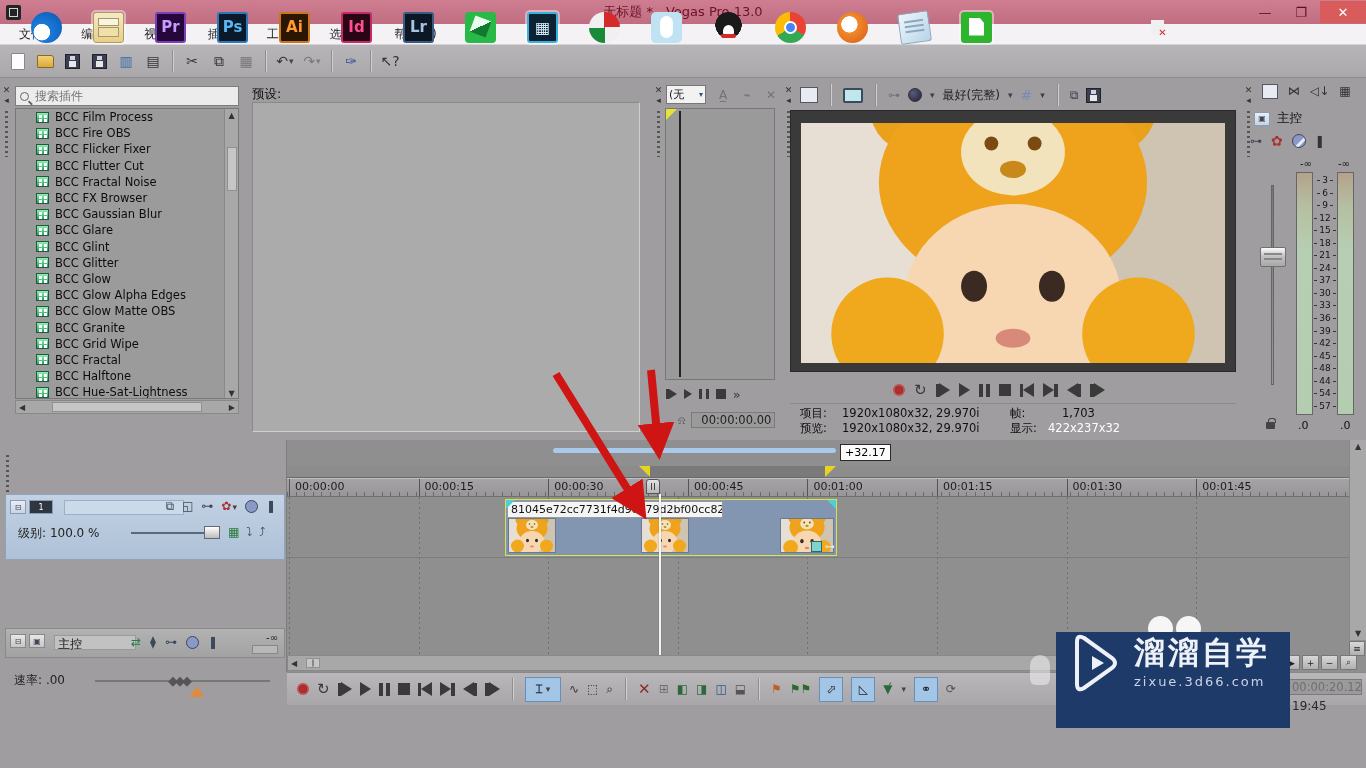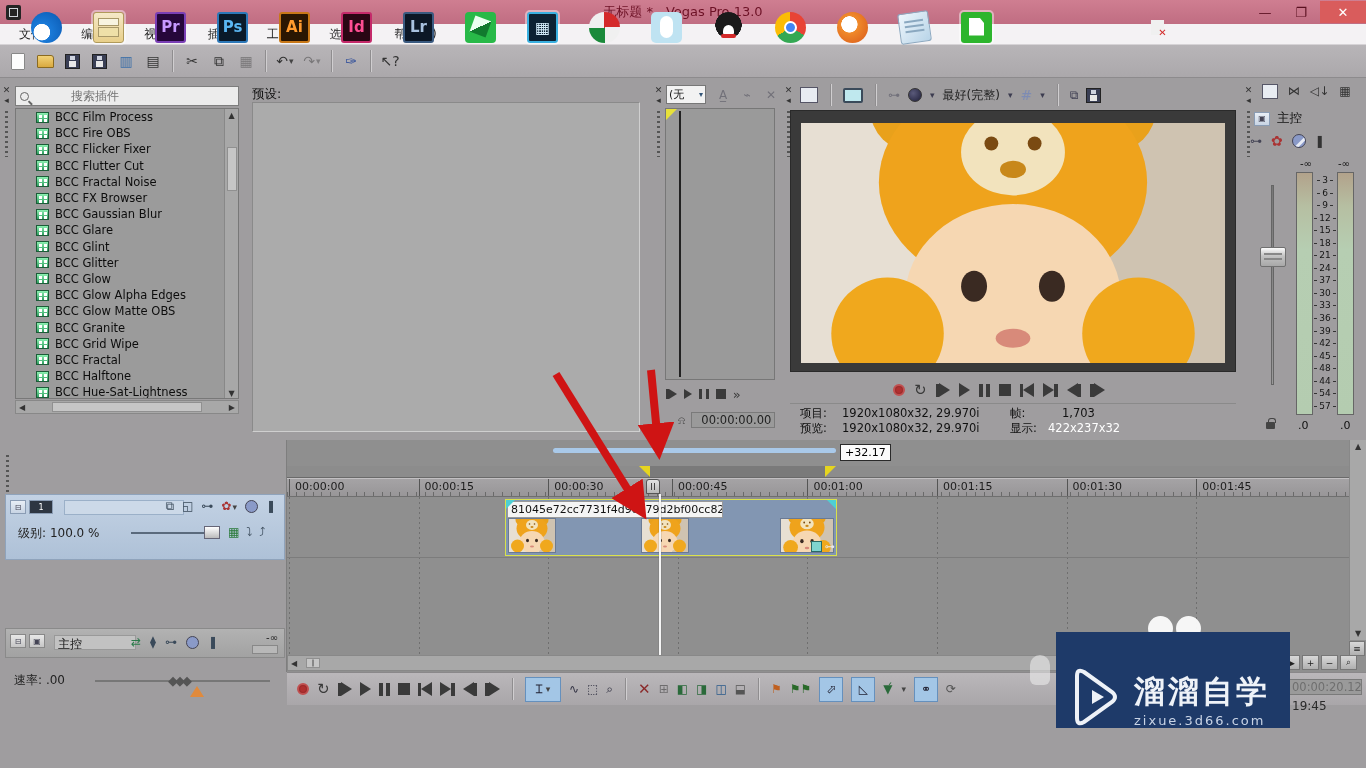--- a/index.html
+++ b/index.html
@@ -25,21 +25,21 @@
   .ic-floppy:after{content:"";position:absolute;left:4px;top:1px;width:5px;height:4px;background:#cfd4e0;}
   .dim{opacity:.45;}
   .ddv{font-size:9px;color:#444;margin-left:1px;}
   
   .grip{width:13px;display:flex;flex-direction:column;align-items:center;padding-top:3px;color:#333;}
   .grip .gx{font-size:9px;line-height:10px;}
   .grip .gdots{width:3px;flex:0 0 auto;height:46px;margin-top:6px;background:repeating-linear-gradient(#555 0 2px,transparent 2px 5px);}
   .panel-toolbtn{width:22px;height:20px;display:flex;align-items:center;justify-content:center;color:#3a3a4a;font-size:12px;}
   
   .searchbox{display:flex;align-items:center;background:#ececec;border:1px solid #7d7d7d;height:20px;padding:0 4px;gap:4px;}
-  .searchbox input{border:none;background:transparent;outline:none;width:100%;font-size:12px;color:#555;margin-left:36px;}
+  .searchbox input{border:none;background:transparent;outline:none;width:100%;font-size:12px;color:#555;}
   .mag{width:9px;height:9px;border:1.5px solid #666;border-radius:50%;position:relative;flex:0 0 auto;}
   .mag:after{content:"";position:absolute;width:5px;height:1.5px;background:#666;transform:rotate(45deg);left:7px;top:9px;}
   .fxlist{background:#9b9b9b;border:1px solid #787878;overflow:hidden;}
   .fxrow{height:16.2px;display:flex;align-items:center;padding-left:20px;gap:6px;font-size:11.5px;color:#0d0d0d;white-space:nowrap;}
   .plugic{width:13px;height:11px;background:linear-gradient(#8df0b2,#2f9e60);border:1px solid #1c5c38;position:relative;flex:0 0 auto;}
   .plugic:after{content:"";position:absolute;left:2px;top:2px;width:3px;height:3px;background:#fff;box-shadow:5px 0 0 #fff,0 4px 0 #fff,5px 4px 0 #fff;}
   .vscroll{width:14px;background:#a8a8a8;border-left:1px solid #888;display:flex;flex-direction:column;justify-content:space-between;align-items:center;}
   .sarrow{font-size:8px;color:#333;height:13px;display:flex;align-items:center;}
   .hscroll{height:14px;background:#a8a8a8;border:1px solid #888;display:flex;justify-content:space-between;align-items:center;padding:0 3px;font-size:8px;color:#333;}
   .scrollthumb{background:#c6c6c6;border:1px solid #909090;}
@@ -90,21 +90,21 @@
   .corner-cyan-r{width:0;height:0;border-top:9px solid #4ecfd4;border-left:9px solid transparent;}
   .playhead-line{width:1.5px;background:#f5f5f5;box-shadow:0 0 1px #333;}
   .ph-tag{width:14px;height:15px;background:linear-gradient(#e2e2e2,#b8b8b8);border:1px solid #555;border-radius:3px 3px 0 0;display:flex;align-items:center;justify-content:center;gap:1.5px;}
   .ph-tag i{display:block;width:1.5px;height:7px;background:#444;}
   .tooltip{background:#fbfbfb;border:1px solid #2a2a2a;font-size:11px;padding:0 4px;line-height:15px;color:#000;}
   .btoolbar{background:linear-gradient(#bab7ba,#a9a6a9);border-top:1px solid #8a888a;display:flex;align-items:center;gap:8px;padding-left:10px;}
   .toolhl{background:#a3c6e6;border:1px solid #6590bd;}
   .smallbtn{width:17px;height:15px;background:linear-gradient(#d8d8d8,#b0b0b0);border:1px solid #777;font-size:9px;display:flex;align-items:center;justify-content:center;color:#222;}
   .tc-box{background:#9a9a9a;border:1px solid #7a7a7a;color:#6f6f6f;font-size:11.5px;text-align:right;padding:0 3px;}
   
-  .watermark{background:#1e3a69;display:flex;align-items:flex-end;padding:0 14px;gap:12px;z-index:40;}
+  .watermark{background:#1e3a69;display:flex;align-items:flex-start;padding:0 14px;gap:12px;z-index:40;}
   .wm-brand{color:#eef2f8;font-size:31px;letter-spacing:3px;font-weight:bold;}
   .wm-site{color:#c9d4e6;font-size:13px;letter-spacing:2px;}
   .taskbar{left:0;top:728px;width:1366px;height:40px;background:linear-gradient(#a06a77,#8e5766);display:flex;align-items:center;z-index:30;}
   .task-ic{width:31px;height:31px;margin-left:31px;flex:0 0 auto;position:relative;border-radius:3px;}
   .task-slot{outline:2px solid rgba(255,255,255,.45);background:rgba(255,255,255,.18);}
   .adobe-app{display:flex;align-items:center;justify-content:center;font-size:15px;font-weight:bold;background:var(--bg,#222);color:var(--fg,#fff);border:2px solid var(--bd,#555);border-radius:3px;}
   .tray{margin-left:auto;display:flex;align-items:center;gap:10px;color:#f2eef0;font-size:12px;padding-right:8px;}
   .clock{text-align:right;font-size:11.5px;line-height:14px;color:#fff;}
   .arrows{position:absolute;left:0;top:0;z-index:50;pointer-events:none;}
   .wcircle{position:absolute;width:25px;height:25px;border-radius:50%;background:rgba(255,255,255,.92);z-index:35;}
@@ -558,21 +558,21 @@
 
     <div class="rtick" style="left: 0px;">
           <span>00:00:00</span>
         </div>
         <div class="rtick" style="left: 129.6px;">
           <span>00:00:15</span>
         </div>
         <div class="rtick" style="left: 259.2px;">
           <span>00:00:30</span>
         </div>
-        <div class="rtick" style="left: 383px;">
+        <div class="rtick" style="left: 399px;">
           <span>00:00:45</span>
         </div>
         <div class="rtick" style="left: 518.4px;">
           <span>00:01:00</span>
         </div>
         <div class="rtick" style="left: 648px;">
           <span>00:01:15</span>
         </div>
         <div class="rtick" style="left: 777.6px;">
           <span>00:01:30</span>

